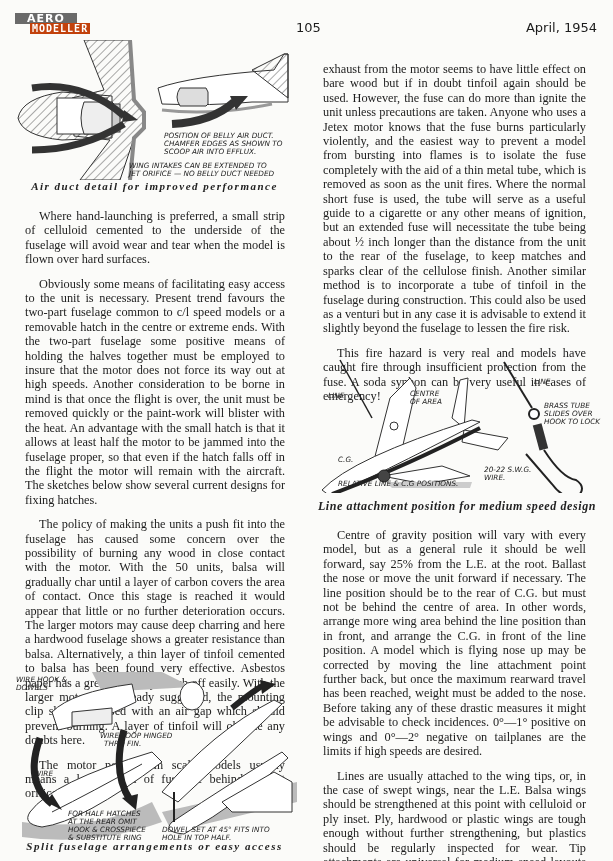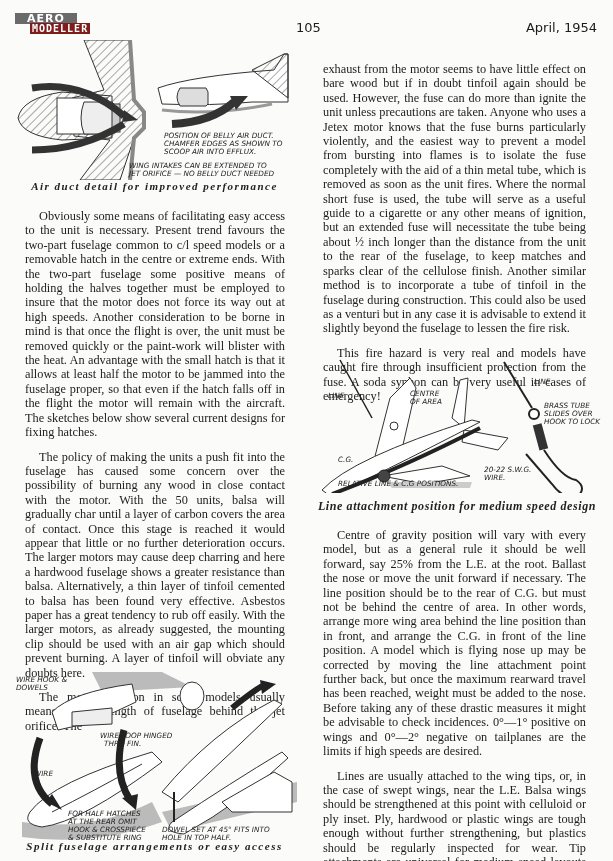--- a/index.html
+++ b/index.html
@@ -1,20 +1,20 @@
 <!DOCTYPE html>
 <html><head>
 <meta charset="utf-8">
 <style>
   html,body{margin:0;padding:0;}
   body{width:613px;height:861px;background:#fbfbf9;position:relative;overflow:hidden;color:#1c1c1c;font-family:"Liberation Serif","DejaVu Serif",serif;}
   .masthead{position:absolute;left:0;top:0;width:613px;height:36px;}
   .logo{position:absolute;left:15px;top:13px;width:80px;height:22px;}
   .logo .a{position:absolute;left:0;top:0;font:bold 11px "DejaVu Sans",sans-serif;color:#fff;background:#6a6a6a;padding:0 12px;line-height:11px;letter-spacing:1px;}
-  .logo .m{position:absolute;left:15px;top:10px;font:bold 10px "DejaVu Sans Mono",monospace;color:#fff;background:#7f1d1d;padding:0 2px;line-height:11px;letter-spacing:1px;}
+  .logo .m{position:absolute;left:15px;top:10px;font:bold 10px "DejaVu Sans Mono",monospace;color:#fff;background:#c2410c;padding:0 2px;line-height:11px;letter-spacing:1px;}
   .pageno{position:absolute;left:296px;top:20px;font:13px "DejaVu Sans",sans-serif;}
   .date{position:absolute;right:16px;top:20px;font:13px "DejaVu Sans",sans-serif;}
   .col{position:absolute;font-size:12.3px;line-height:14.4px;text-align:justify;}
   .col p{margin:10px;text-indent:14px;}
   .col-left{left:15px;width:280px;}
   .col-right{left:313px;width:283px;top:52px;}
   .fig{position:absolute;}
   .fig svg{display:block;}
   .caption{font-style:italic;font-weight:bold;font-size:11px;letter-spacing:1.5px;text-align:center;color:#222;}
   .lbl{font-family:"DejaVu Sans",sans-serif;font-style:italic;font-size:7.3px;fill:#222;}
@@ -61,20 +61,21 @@
     <text class="lbl" x="152" y="98">POSITION OF BELLY AIR DUCT.</text>
     <text class="lbl" x="152" y="106">CHAMFER EDGES AS SHOWN TO</text>
     <text class="lbl" x="152" y="114">SCOOP AIR INTO EFFLUX.</text>
     <text class="lbl" x="117" y="128">WING INTAKES CAN BE EXTENDED TO</text>
     <text class="lbl" x="117" y="136">JET ORIFICE — NO BELLY DUCT NEEDED</text>
   </svg>
   <div class="caption">Air duct detail for improved performance</div>
 </div>
 
 <div class="col col-left" style="top:199px;">
+  <p>Where hand-launching is preferred, a small strip of celluloid cemented to the underside of the fuselage will avoid wear and tear when the model is flown over hard surfaces.</p>
   <p>Obviously some means of facilitating easy access to the unit is necessary. Present trend favours the two-part fuselage common to c/l speed models or a removable hatch in the centre or extreme ends. With the two-part fuselage some positive means of holding the halves together must be employed to insure that the motor does not force its way out at high speeds. Another consideration to be borne in mind is that once the flight is over, the unit must be removed quickly or the paint-work will blister with the heat. An advantage with the small hatch is that it allows at least half the motor to be jammed into the fuselage proper, so that even if the hatch falls off in the flight the motor will remain with the aircraft. The sketches below show several current designs for fixing hatches.</p>
   <p>The policy of making the units a push fit into the fuselage has caused some concern over the possibility of burning any wood in close contact with the motor. With the 50 units, balsa will gradually char until a layer of carbon covers the area of contact. Once this stage is reached it would appear that little or no further deterioration occurs. The larger motors may cause deep charring and here a hardwood fuselage shows a greater resistance than balsa. Alternatively, a thin layer of tinfoil cemented to balsa has been found very effective. Asbestos paper has a great tendency to rub off easily. With the larger motors, as already suggested, the mounting clip should be used with an air gap which should prevent burning. A layer of tinfoil will obviate any doubts here.</p>
   <p>The motor position in scale models usually means a long length of fuselage behind the jet orifice. The</p>
 </div>
 
 <div class="fig" style="left:12px;top:672px;width:285px;height:185px;">
   <svg width="285" height="170" viewBox="0 0 285 170">
 
     <path d="M10 150 Q80 160 140 130 L150 150 Q80 175 10 165 Z" fill="#bbb"></path>
     <path d="M150 140 L285 110 L285 130 L160 160 Z" fill="#bbb"></path>

